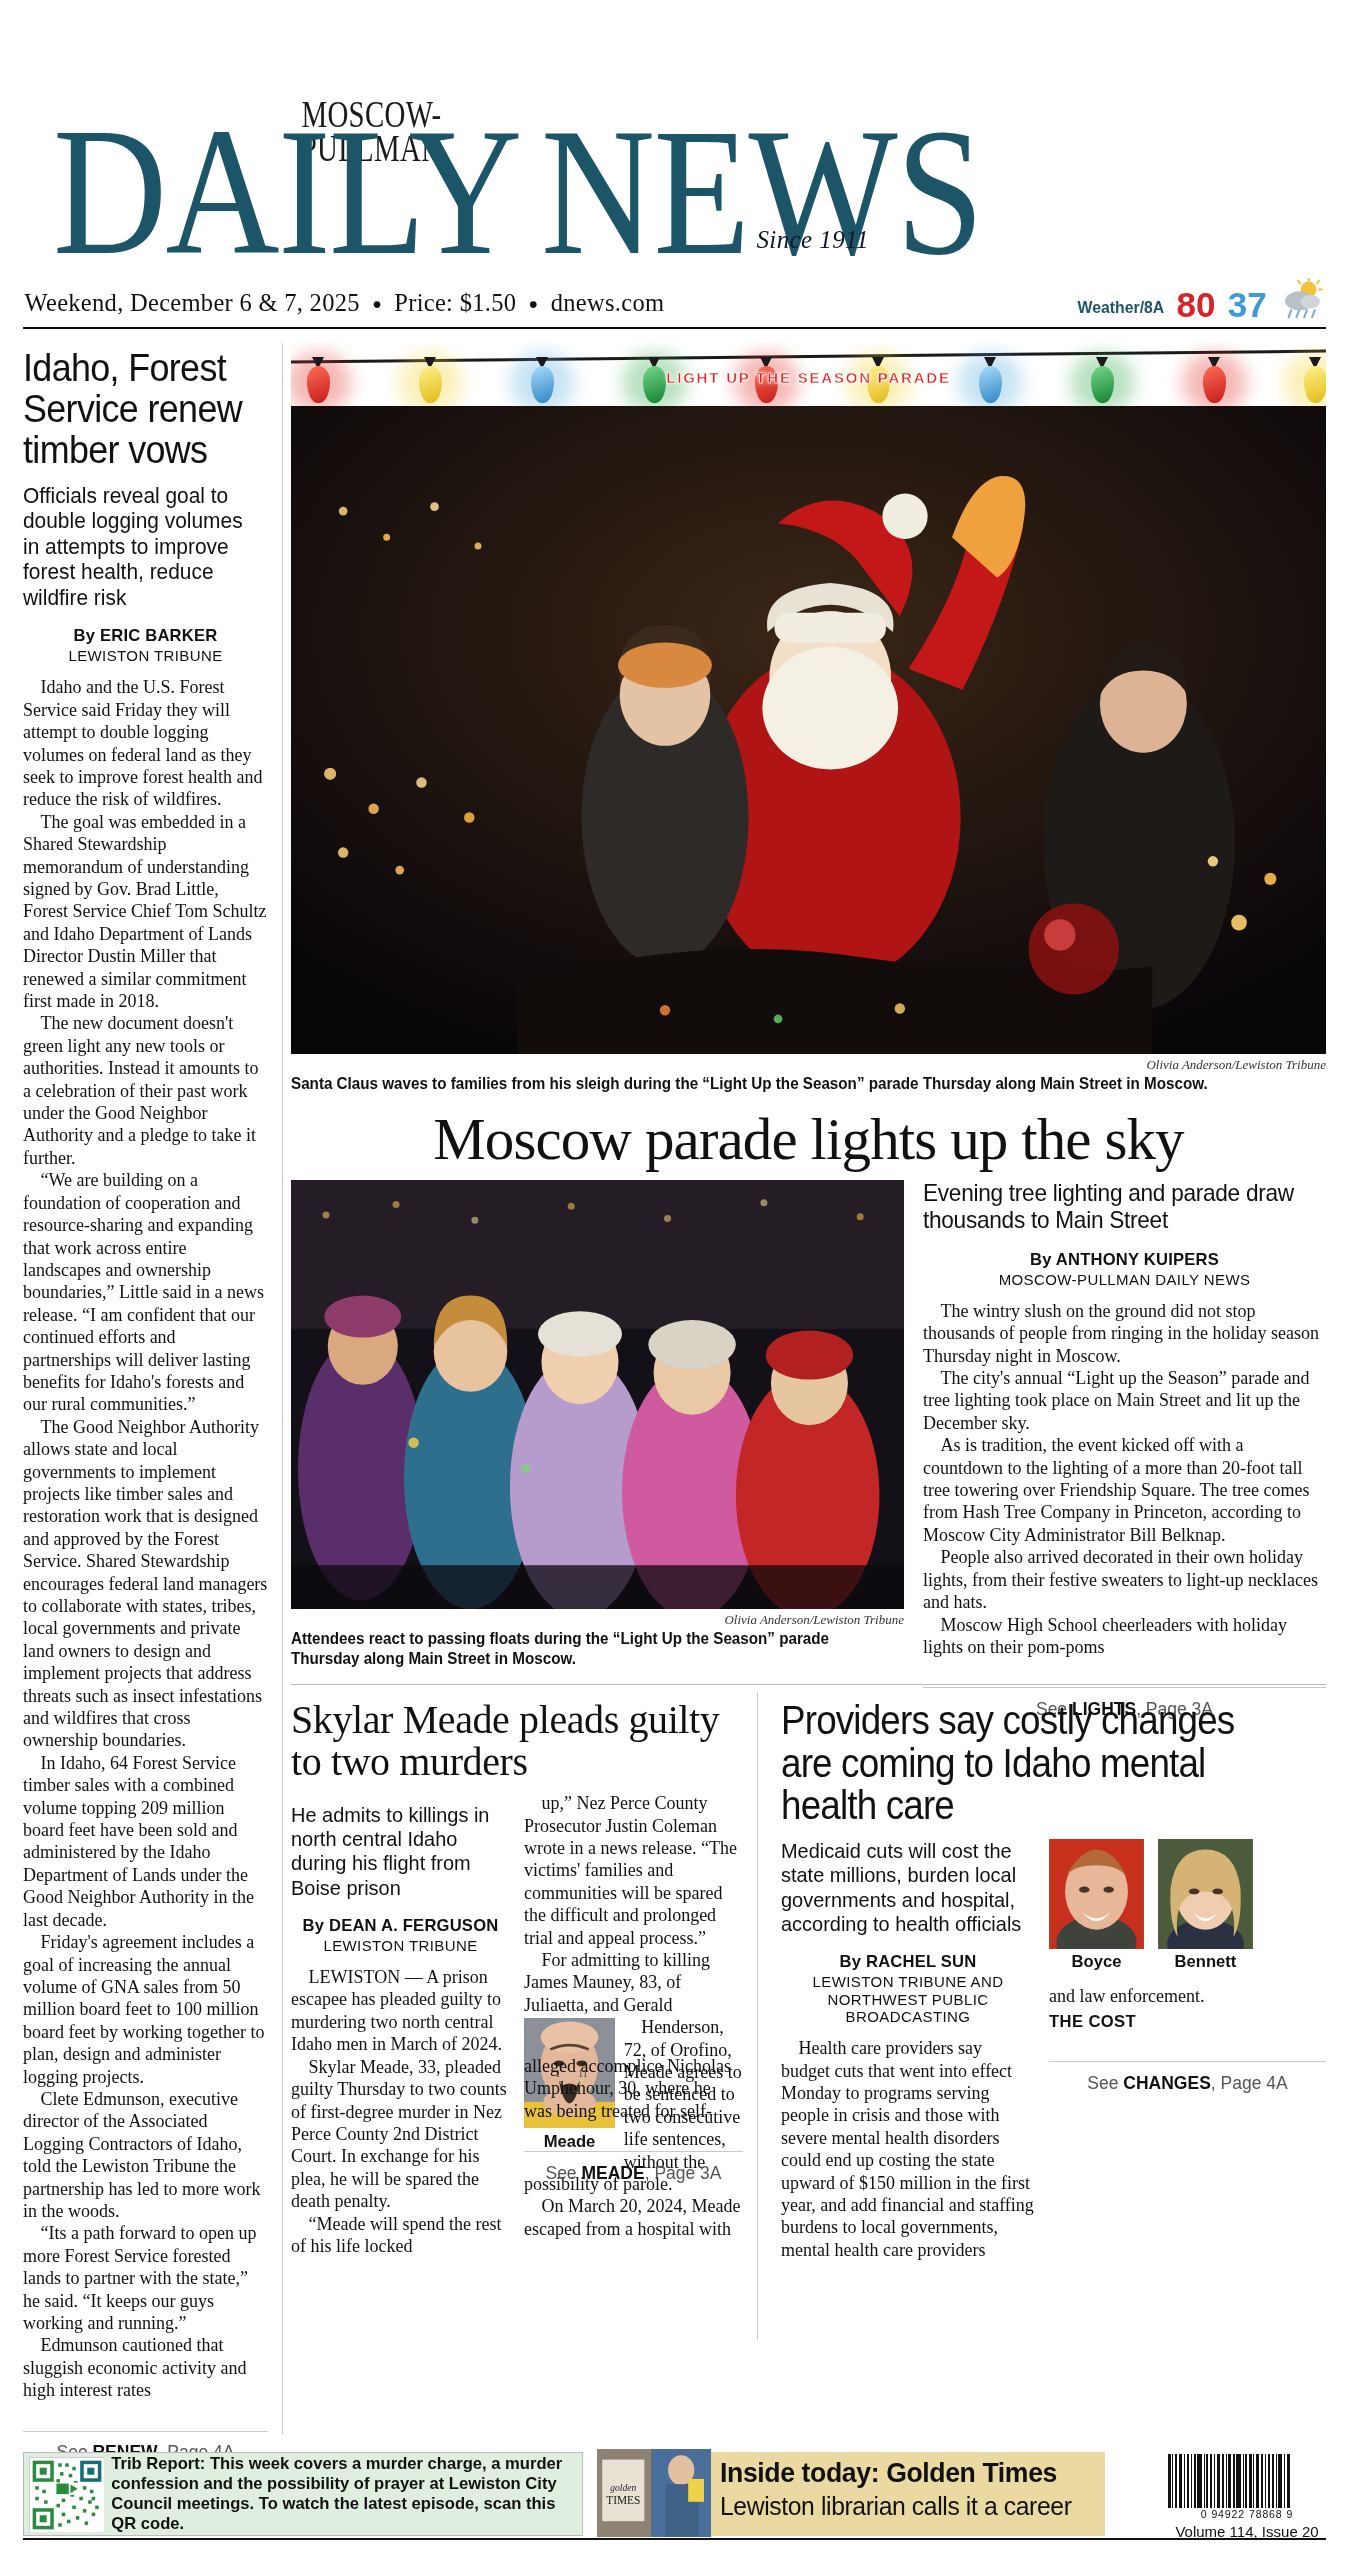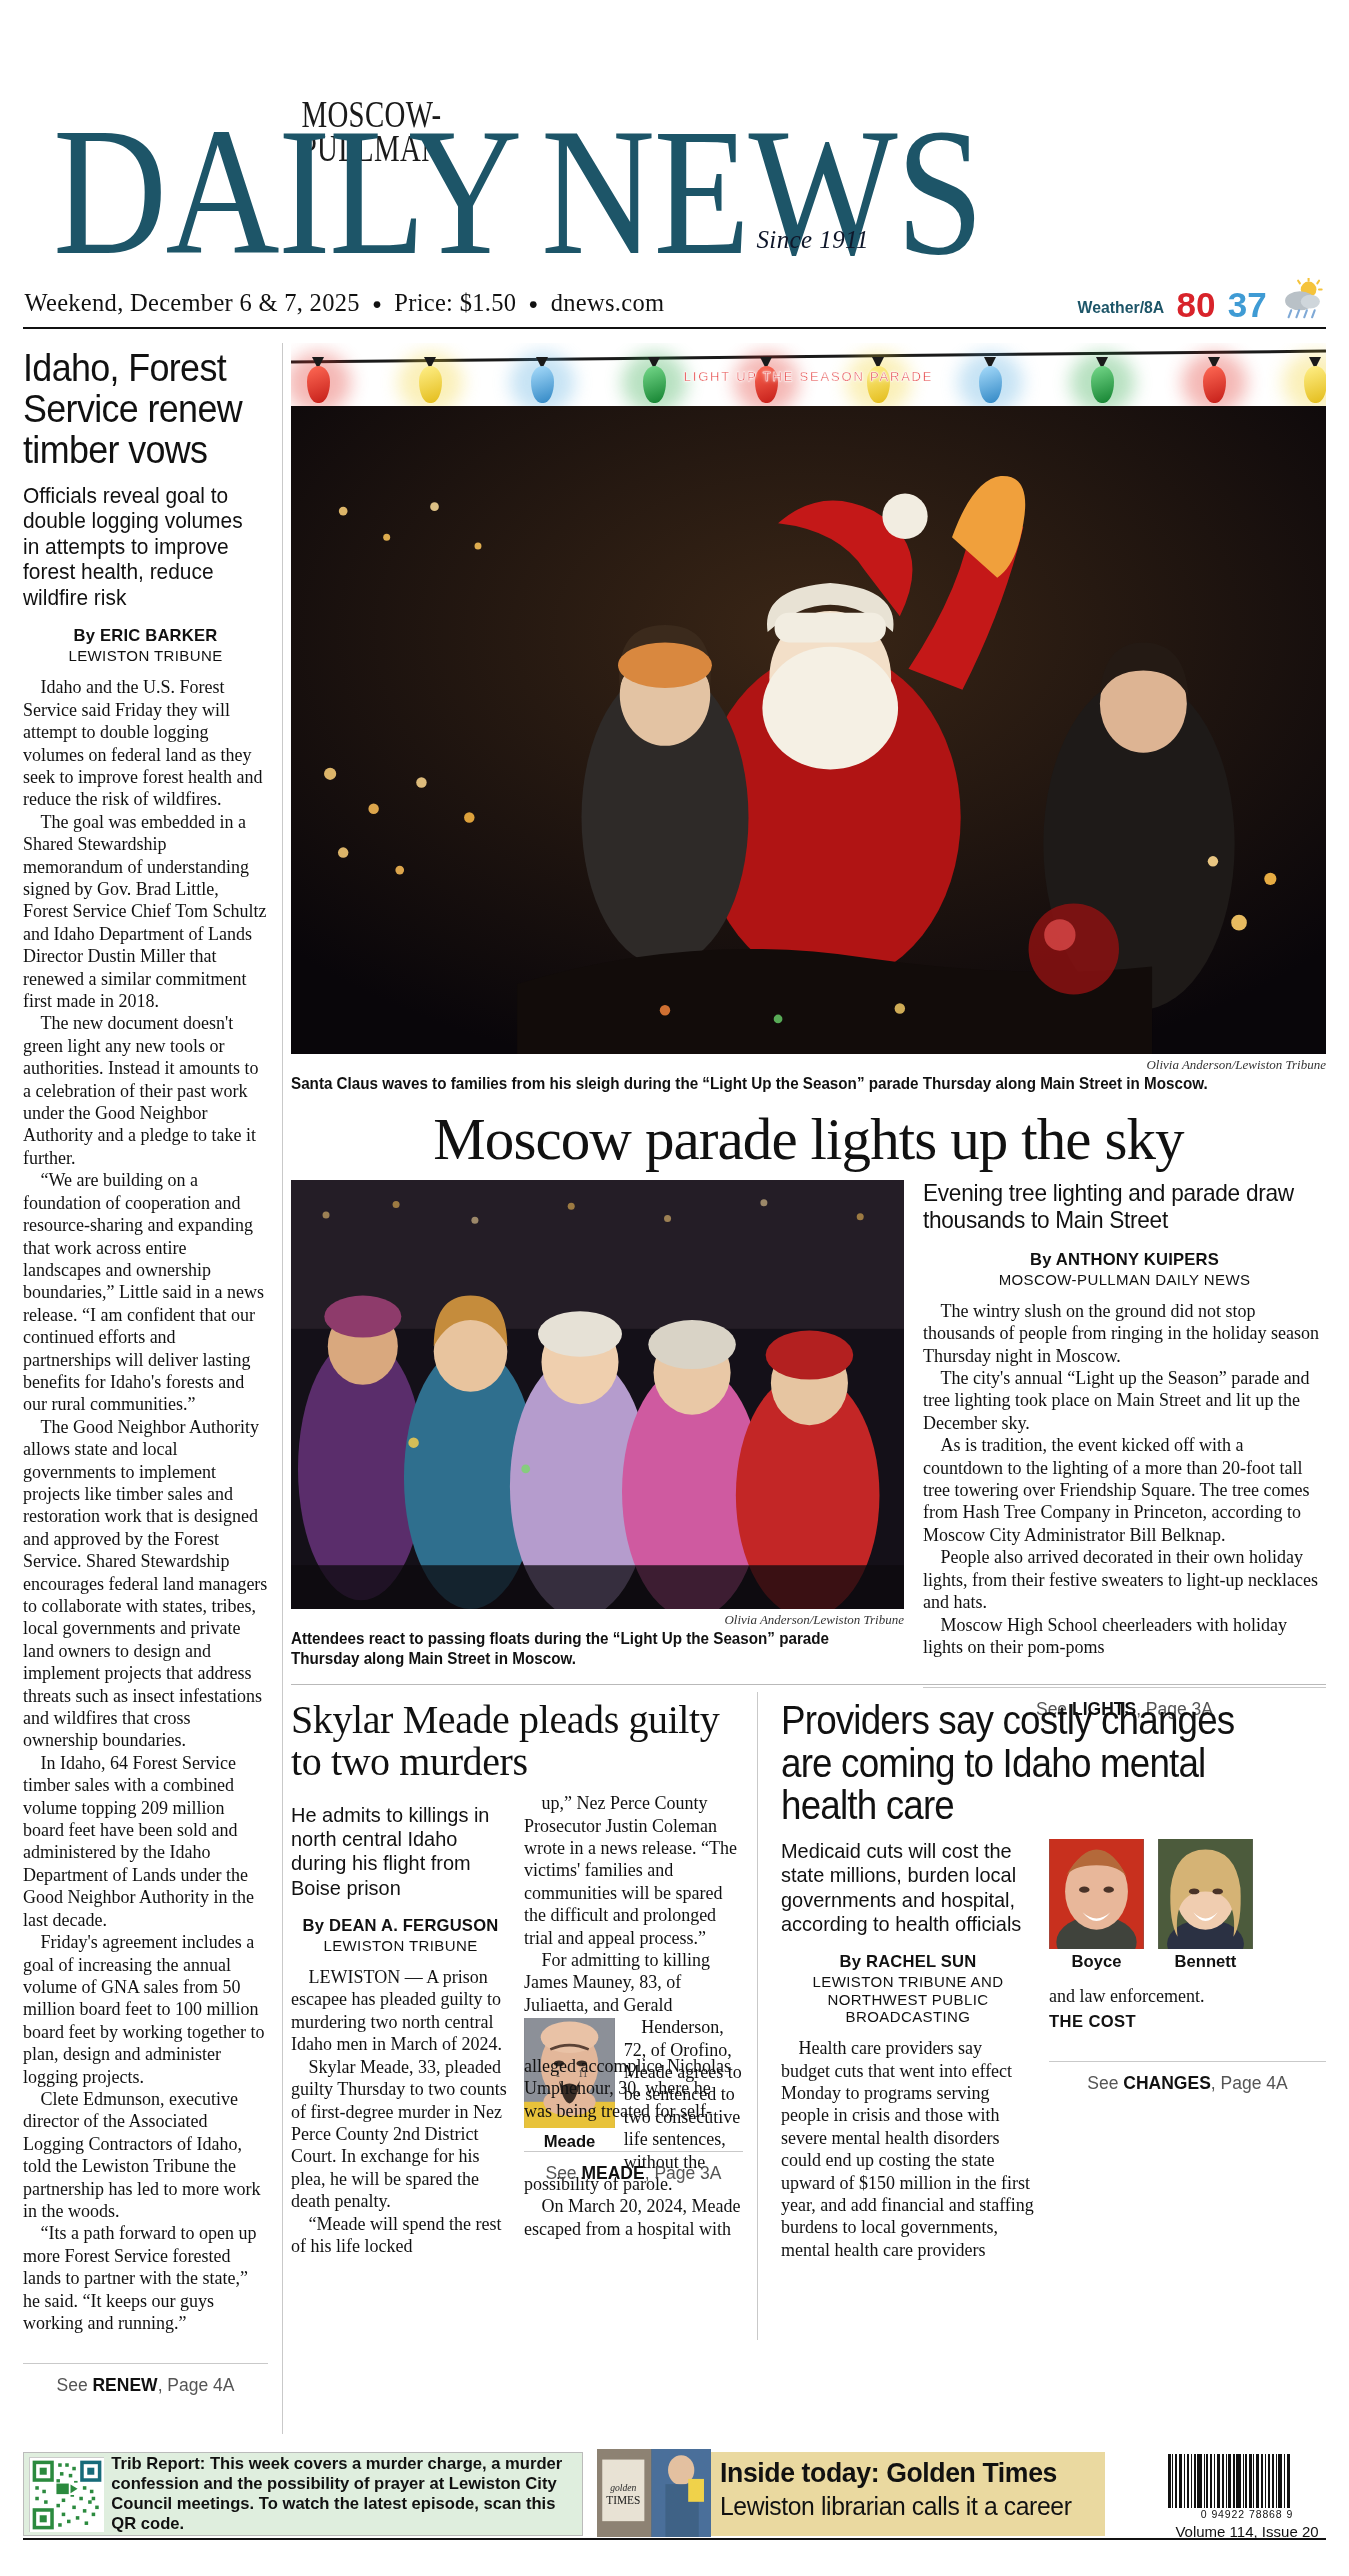--- a/index.html
+++ b/index.html
@@ -103,21 +103,21 @@
   .bulb .cap { position:absolute; top:0; left: 5.3px; width:0; height:0;
                border-left: 6.1px solid transparent; border-right: 6.1px solid transparent;
                border-top: 12.3px solid #1a1a1a; }
   .bulb .glass { position:absolute; top: 8.8px; left: 0; width: 23px; height: 37px;
                  border-radius: 50% 50% 45% 45% / 42% 42% 58% 58%; }
   .bulb .glow { position:absolute; top: -5.2px; left: -21px; width: 65px; height: 61px;
                 border-radius: 50%; filter: blur(8.8px); opacity: .34; }
   .parade-title {
     position:absolute; left: 50%; top: 26px; transform: translateX(-50%);
     font-family:"Liberation Sans", sans-serif;
-    font-weight: 400; font-size: 13px; letter-spacing: 1.8px;
+    font-weight: 700; font-size: 15px; letter-spacing: 1.8px;
     color:#e02020; -webkit-text-stroke: 0.5px #fff;
     text-shadow: 0 0 2.6px #fff, 0 0 5.3px #fff;
     white-space: nowrap; z-index: 5;
   }
 
   
   .photo { position:relative; background:#111; overflow:hidden; }
   .credit {
     text-align:right; font-family:"Liberation Serif", serif;
     font-style:italic; font-size: 13px; color:#333; margin-top:2.6px;
@@ -252,20 +252,21 @@
       <div class="body-serif">
         <p>Idaho and the U.S. Forest Service said Friday they will attempt to double logging volumes on federal land as they seek to improve forest health and reduce the risk of wildfires.</p>
         <p>The goal was embedded in a Shared Stewardship memorandum of understanding signed by Gov. Brad Little, Forest Service Chief Tom Schultz and Idaho Department of Lands Director Dustin Miller that renewed a similar commitment first made in 2018.</p>
         <p>The new document doesn't green light any new tools or authorities. Instead it amounts to a celebration of their past work under the Good Neighbor Authority and a pledge to take it further.</p>
         <p>“We are building on a foundation of cooperation and resource-sharing and expanding that work across entire landscapes and ownership boundaries,” Little said in a news release. “I am confident that our continued efforts and partnerships will deliver lasting benefits for Idaho's forests and our rural communities.”</p>
         <p>The Good Neighbor Authority allows state and local governments to implement projects like timber sales and restoration work that is designed and approved by the Forest Service. Shared Stewardship encourages federal land managers to collaborate with states, tribes, local governments and private land owners to design and implement projects that address threats such as insect infestations and wildfires that cross ownership boundaries.</p>
         <p>In Idaho, 64 Forest Service timber sales with a combined volume topping 209 million board feet have been sold and administered by the Idaho Department of Lands under the Good Neighbor Authority in the last decade.</p>
         <p>Friday's agreement includes a goal of increasing the annual volume of GNA sales from 50 million board feet to 100 million board feet by working together to plan, design and administer logging projects.</p>
         <p>Clete Edmunson, executive director of the Associated Logging Contractors of Idaho, told the Lewiston Tribune the partnership has led to more work in the woods.</p>
         <p>“Its a path forward to open up more Forest Service forested lands to partner with the state,” he said. “It keeps our guys working and running.”</p>
+        <p>Edmunson cautioned that sluggish economic activity and high interest rates</p>
       </div>
       <div class="jump">
         <span>See </span><b>RENEW</b><span>, Page 4A</span>
       </div>
     </div>
 
     <div class="rightwrap">
 
       <div class="lightbar">
         <div class="wire"></div>

